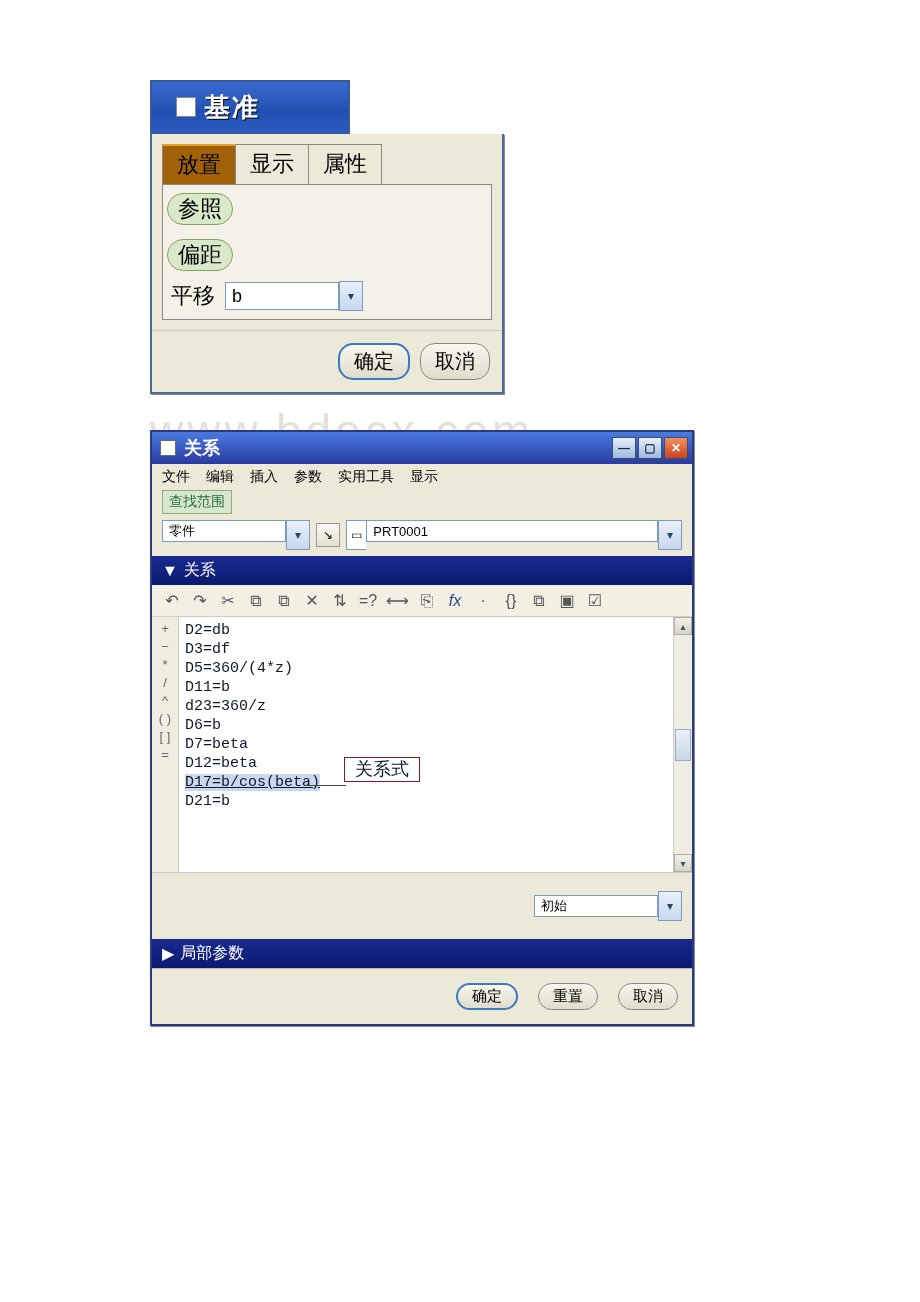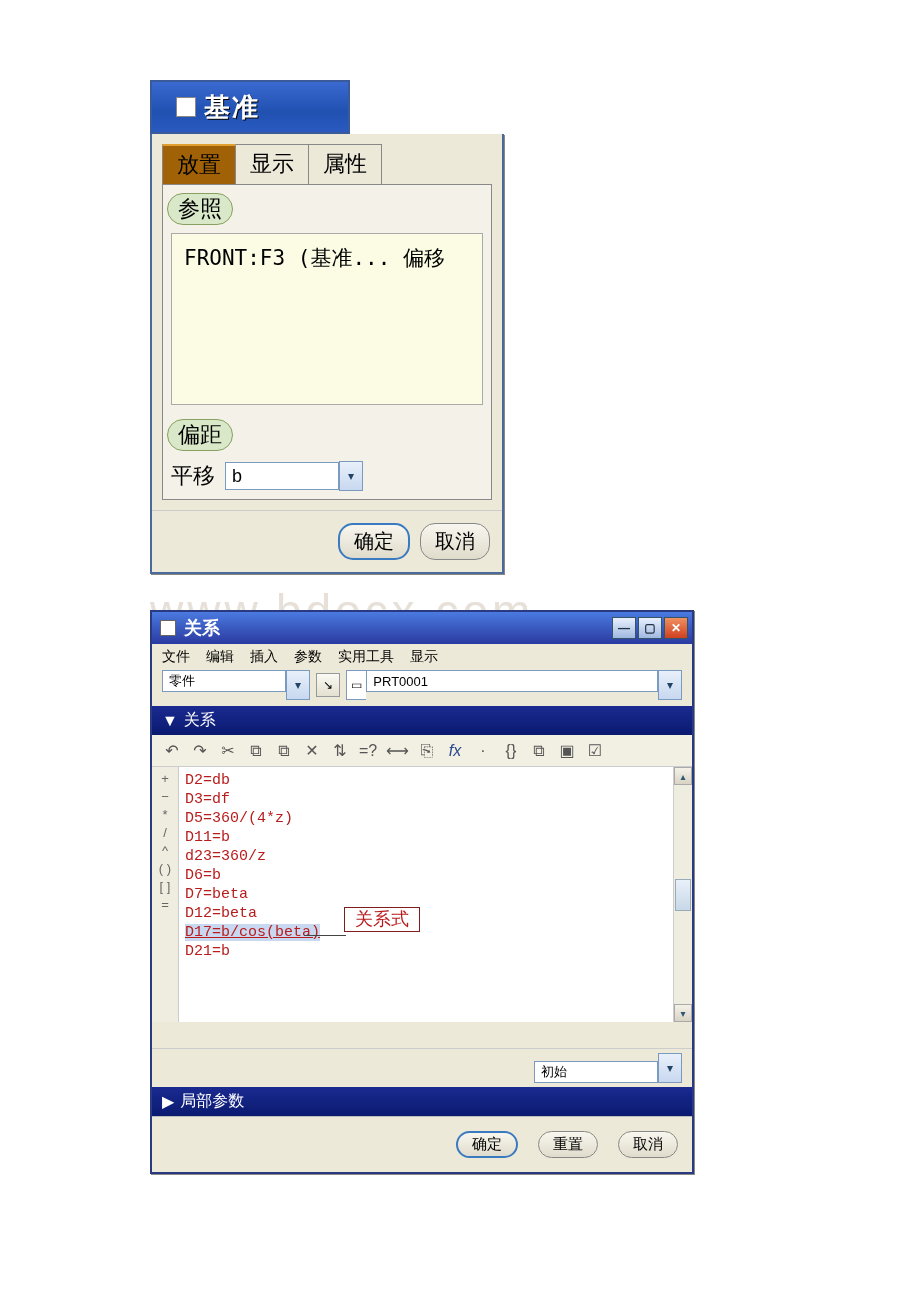--- a/index.html
+++ b/index.html
@@ -243,21 +243,21 @@
     background:#efece0;
   }
   .code {
     flex: 1;
     font-family: "Courier New", monospace;
     font-size: 15px;
     padding: 4px 6px;
     line-height: 19px;
     position: relative;
     white-space: pre;
-    color: #b91c1c;
+    color: #0f172a;
   }
   .code .sel {
     background: #c8d8f0;
     text-decoration: underline;
   }
   .callout {
     position: absolute;
     left: 165px;
     top: 140px;
     background: #fff;
@@ -283,23 +283,22 @@
     background: linear-gradient(#f4f2e8,#d8d4c4);
     border:1px solid #aaa;
     display:flex;align-items:center;justify-content:center;font-size:10px;color:#357;
   }
   .scroll-v .thumb {
     flex:0 0 30px; margin: 60px 1px;
     background: linear-gradient(#e8f0fa,#c8d8e8);
     border:1px solid #9ab;
   }
   .footer-combo {
-    display:flex;justify-content:flex-end;padding:4px 10px;gap:0;align-items:flex-end;
+    display:flex;justify-content:flex-end;padding:18px 10px;gap:0;align-items:center;
     border-top:1px solid #ccc;
-    margin-top:26px;
   }
   .footer-combo input {
     width: 110px;height:20px;border:1px solid #7a9ac0;font-size:13px;padding:0 6px;
   }
   .dlg2-btnrow {
     display:flex;justify-content:flex-end;gap:20px;padding:14px 14px;background:#ece9d8;border-top:1px solid #bbb;
   }
   .dlg2-btnrow .winbtn { font-size: 15px; min-width: 60px; padding: 2px 14px;}
 </style>
 </head>
@@ -312,23 +311,20 @@
     <span class="ttxt">基准</span>
   </div>
   <div class="dlg1">
     <div class="tabs">
       <div class="tab active">放置</div>
       <div class="tab">显示</div>
       <div class="tab">属性</div>
     </div>
     <div class="panel">
       <span class="fieldset-label">参照</span>
-      <div class="refbox">
-        <span>FRONT:F3 (基准...   偏移</span>
-      </div>
       <div style="height:14px"></div>
       <span class="fieldset-label">偏距</span>
       <div class="offset-row">
         <span>平移</span>
         <div class="combo">
           <input class="txt" value="b" style="">
           <div class="dd-btn">▾</div>
         </div>
       </div>
     </div>
@@ -352,20 +348,23 @@
         <div class="ctrl close">✕</div>
       </div>
     </div>
     <div class="menubar">
       <span>文件</span>
       <span>编辑</span>
       <span>插入</span>
       <span>参数</span>
       <span>实用工具</span>
       <span>显示</span>
+    </div>
+    <div class="searchrow">
+      <span class="lbl">查找范围</span>
     </div>
     <div class="searchrow">
       <div class="combo2">
         <input style="width: 110px;" value="零件">
         <div class="dd-btn">▾</div>
       </div>
       <div class="smallbtn">↘</div>
       <div class="combo2" style="flex:1">
         <span style="display:flex;align-items:center;padding:0 4px;border:1px solid #7a9ac0;border-right:none;background:#fff;font-size:12px">▭</span>
         <input style="flex: 1 1 0%;" value="PRT0001">

